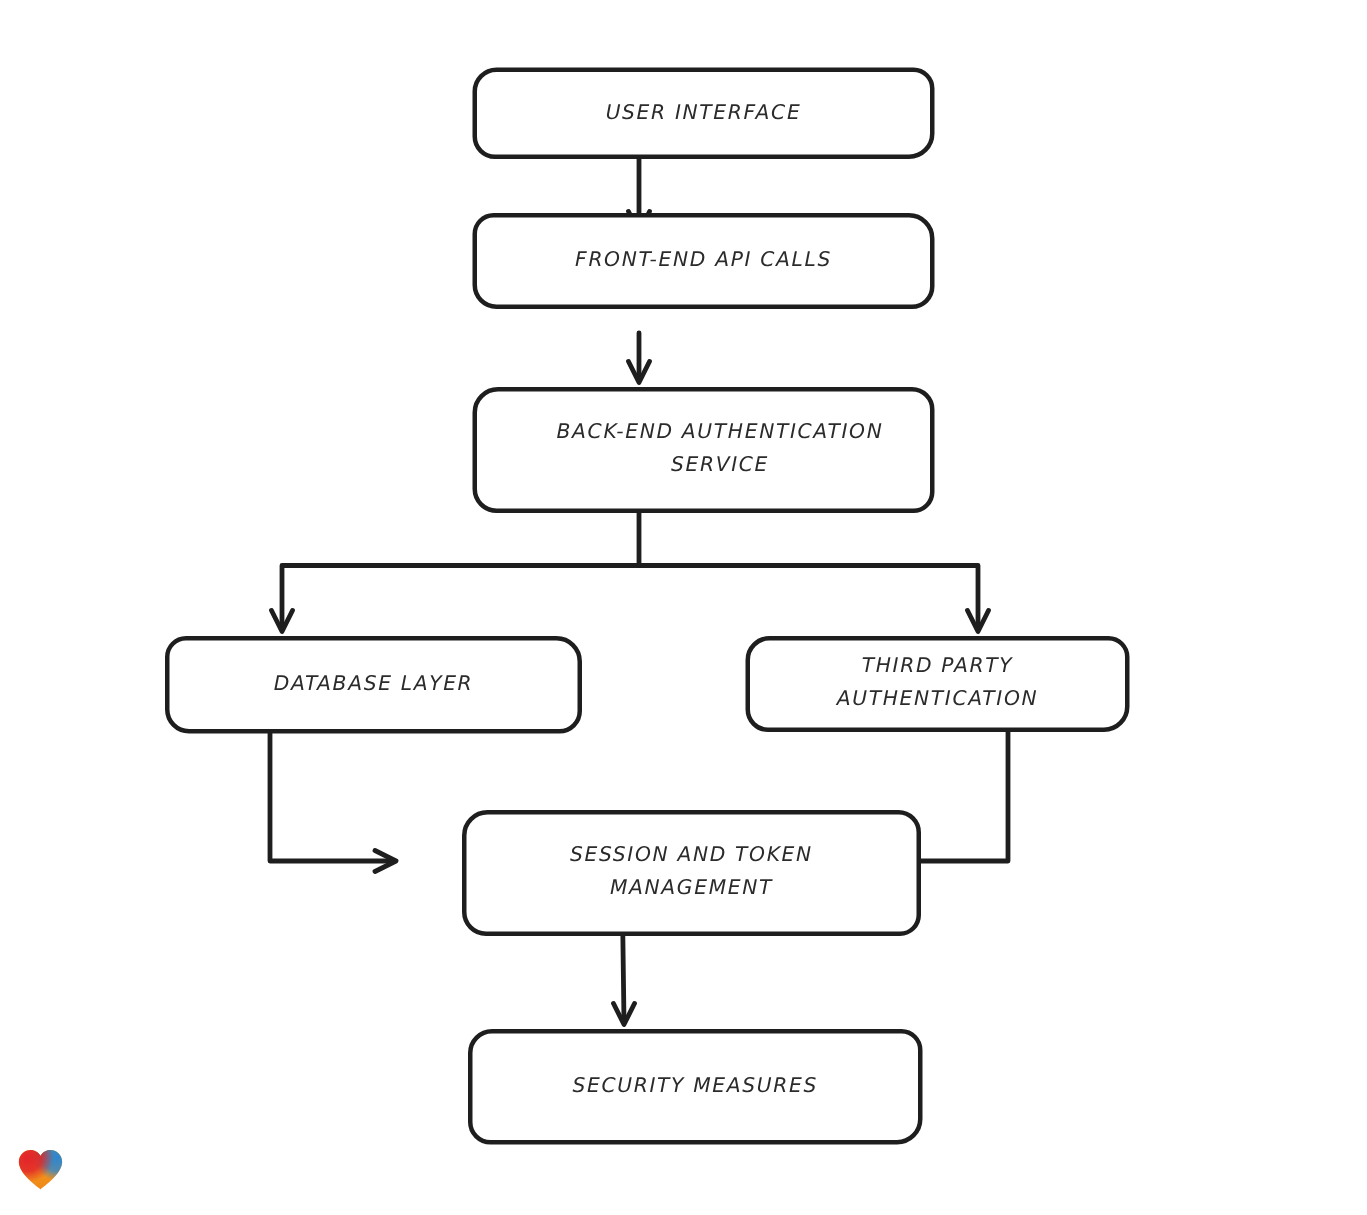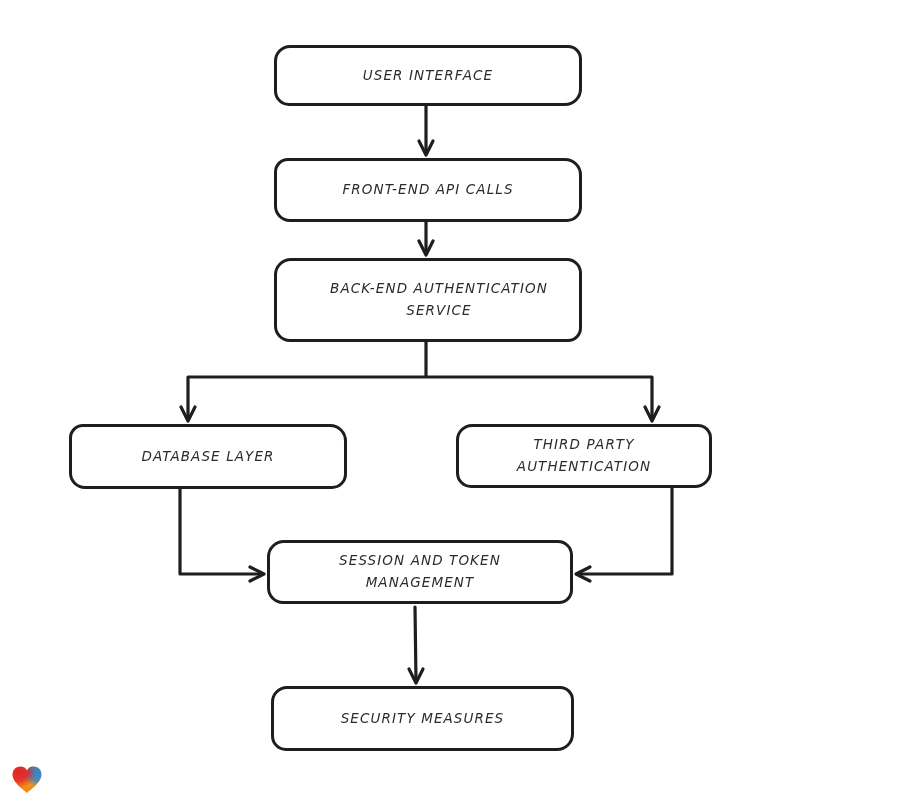--- a/index.html
+++ b/index.html
@@ -30,20 +30,21 @@
     align-items: center;
     justify-content: center;
     text-align: center;
     padding: 4px 14px;
     color: #2b2b2b;
     font-size: 13.5px;
     font-style: italic;
     font-weight: 500;
     letter-spacing: 1.1px;
     line-height: 1.6;
+    margin-left: 41px;
   }
   
   .node.r1 { border-radius: 16px 14px 17px 15px; }
   .node.r2 { border-radius: 14px 17px 15px 16px; }
   .node.r3 { border-radius: 17px 15px 14px 16px; }
   #logo {
     position: absolute;
     left: 10px;
     top: 764px;
     width: 34px;
@@ -77,41 +78,41 @@
 
       <path d="M415 607 L416 681"></path>
       <path d="M409 669 L416 683 L423 669"></path>
     </g>
   </svg>
 
   <div class="node r1" style="left:274px; top:45px; width:308px; height:61px;">
     <span>USER INTERFACE</span>
   </div>
 
-  <div class="node r2" style="left:274px; top:158px; width:308px; height:64px;">
+  <div class="node r2" style="left:274px; top:142px; width:308px; height:64px;">
     <span>FRONT-END API CALLS</span>
   </div>
 
   <div class="node r3" style="left:274px; top:258px; width:308px; height:84px;padding-left:36px;">
     <span>BACK-END AUTHENTICATION SERVICE</span>
   </div>
 
   <div class="node r2" style="left:69px; top:424px; width:278px; height:65px;">
     <span>DATABASE LAYER</span>
   </div>
 
   <div class="node r1" style="left:456px; top:424px; width:256px; height:64px;">
     <span>THIRD PARTY AUTHENTICATION</span>
   </div>
 
-  <div class="node r3" style="left:267px; top:540px; width:306px; height:64px;">
+  <div class="node r3" style="left:267px; top:540px; width:306px; height:84px;">
     <span>SESSION AND TOKEN MANAGEMENT</span>
   </div>
 
-  <div class="node r1" style="left:271px; top:686px; width:303px; height:65px;text-align:center;">
+  <div class="node r1" style="left:271px; top:686px; width:303px; height:77px;text-align:center;">
     <span>SECURITY MEASURES</span>
   </div>
 
   <svg id="logo" viewBox="0 0 32 30">
     <defs>
       <clipPath id="heartClip">
         <path d="M16 27.2 C13.8 25.2 2.4 17.6 2.4 9.9 C2.4 5.2 6.2 2.4 9.8 2.4
                  C12.4 2.4 14.9 3.9 16 6.2 C17.1 3.9 19.6 2.4 22.2 2.4
                  C25.8 2.4 29.6 5.2 29.6 9.9 C29.6 17.6 18.2 25.2 16 27.2 Z"></path>
       </clipPath>

